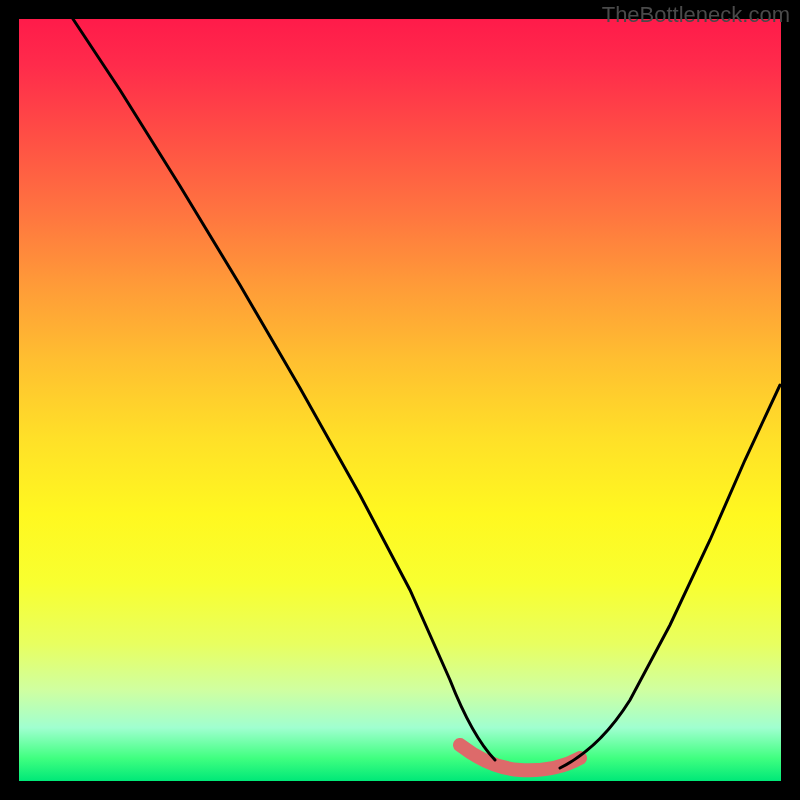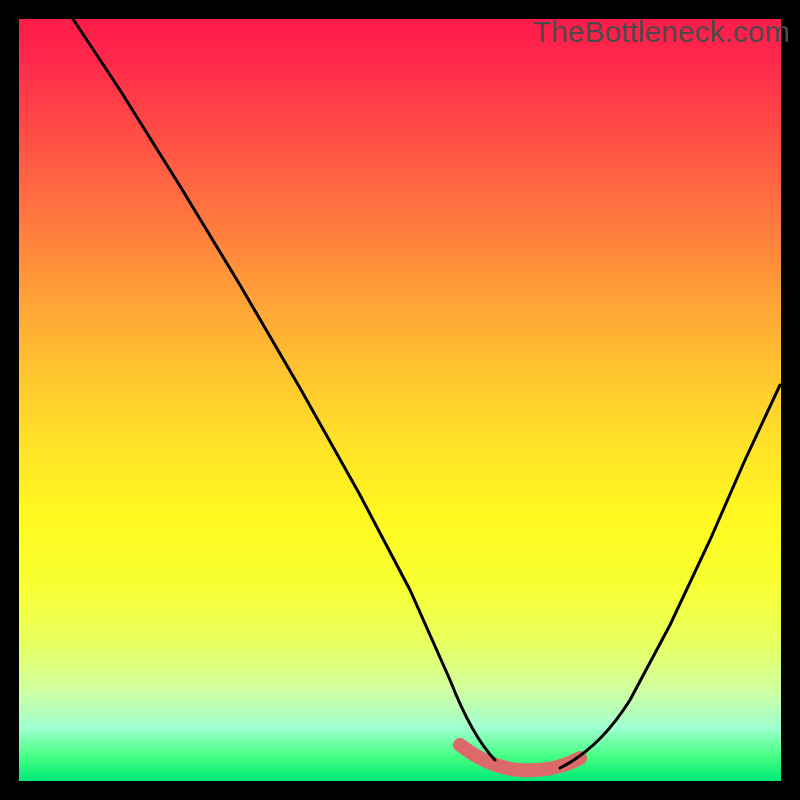--- a/index.html
+++ b/index.html
@@ -32,24 +32,24 @@
     #f8ff30 74%,
     #e8ff60 82%,
     #d0ffa0 88%,
     #a0ffd0 93%,
     #40ff80 97%,
     #00e878 100%
   );
 }
 .watermark {
   position: absolute;
-  top: 15px;
+  top: 2px;
   right: 10px;
   font-family: Arial, sans-serif;
-  font-size: 30px;
+  font-size: 22px;
   color: #4a4a4a;
   font-weight: 400;
   z-index: 10;
 }
 .curve-svg {
   position: absolute;
   left: 0;
   top: 0;
   width: 800px;
   height: 800px;

